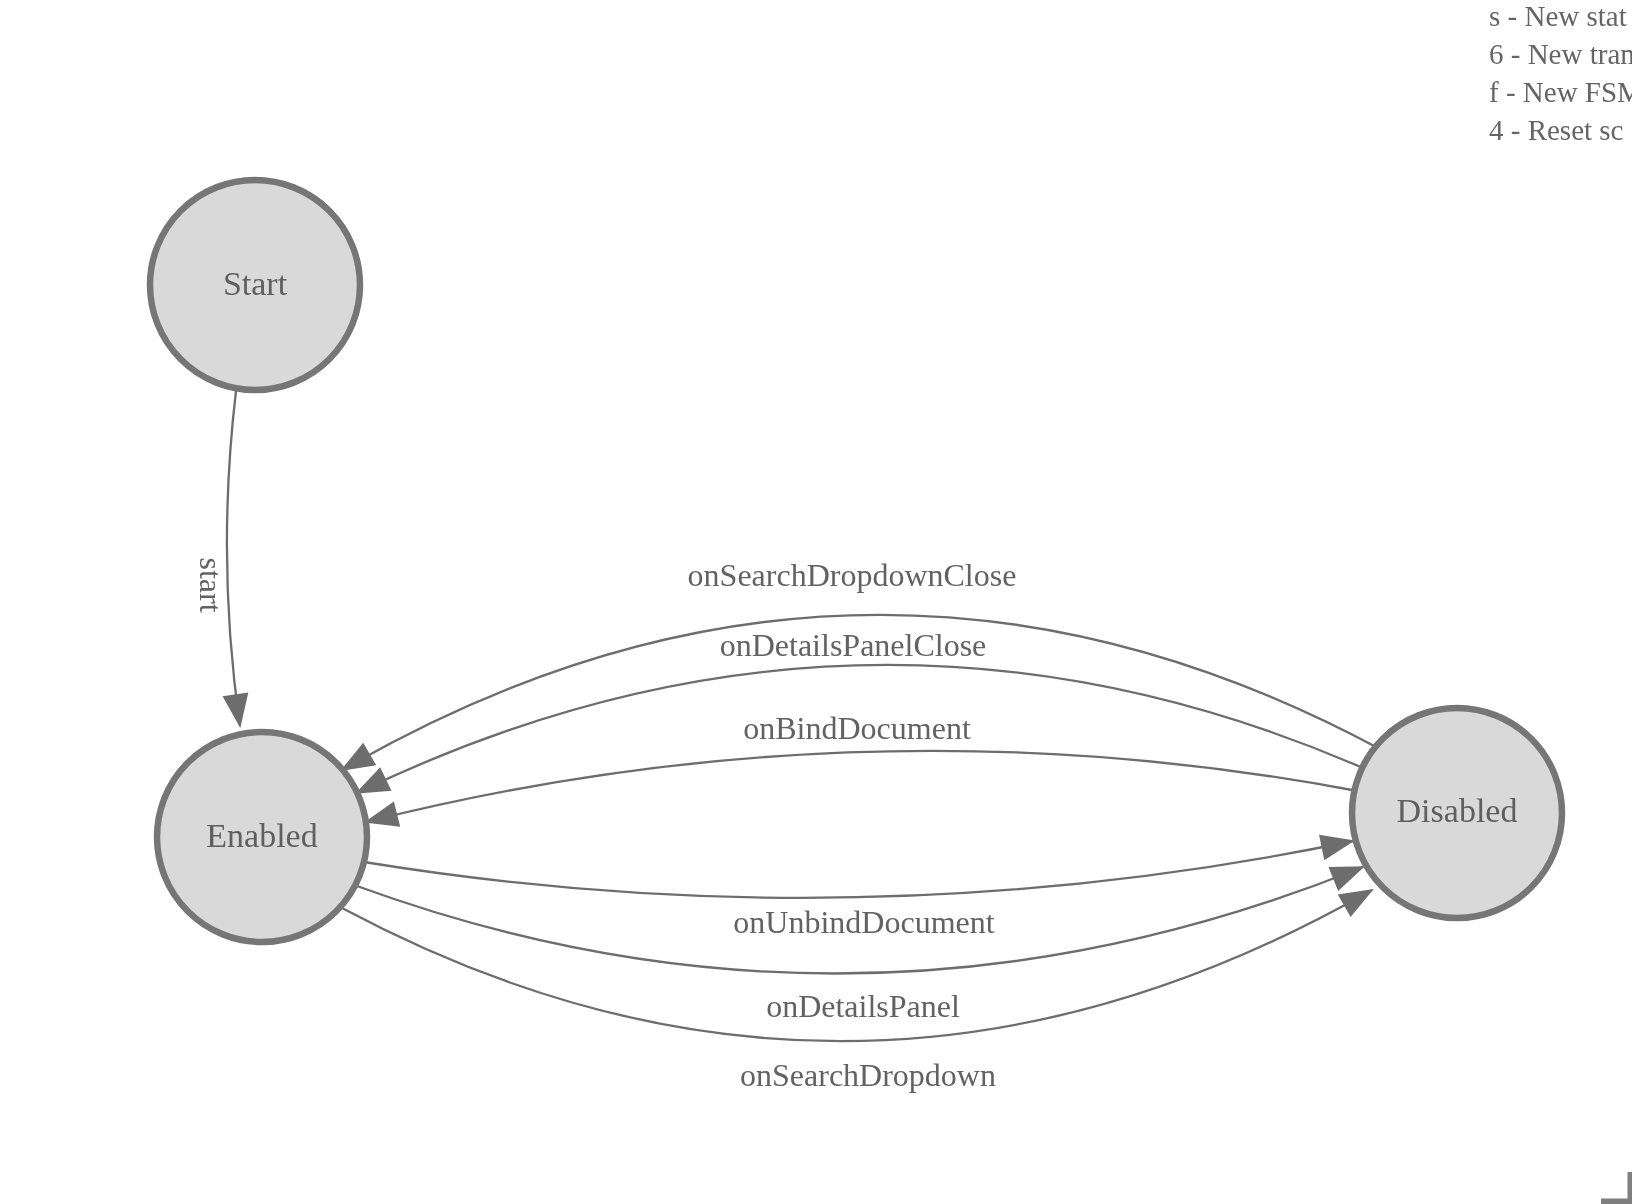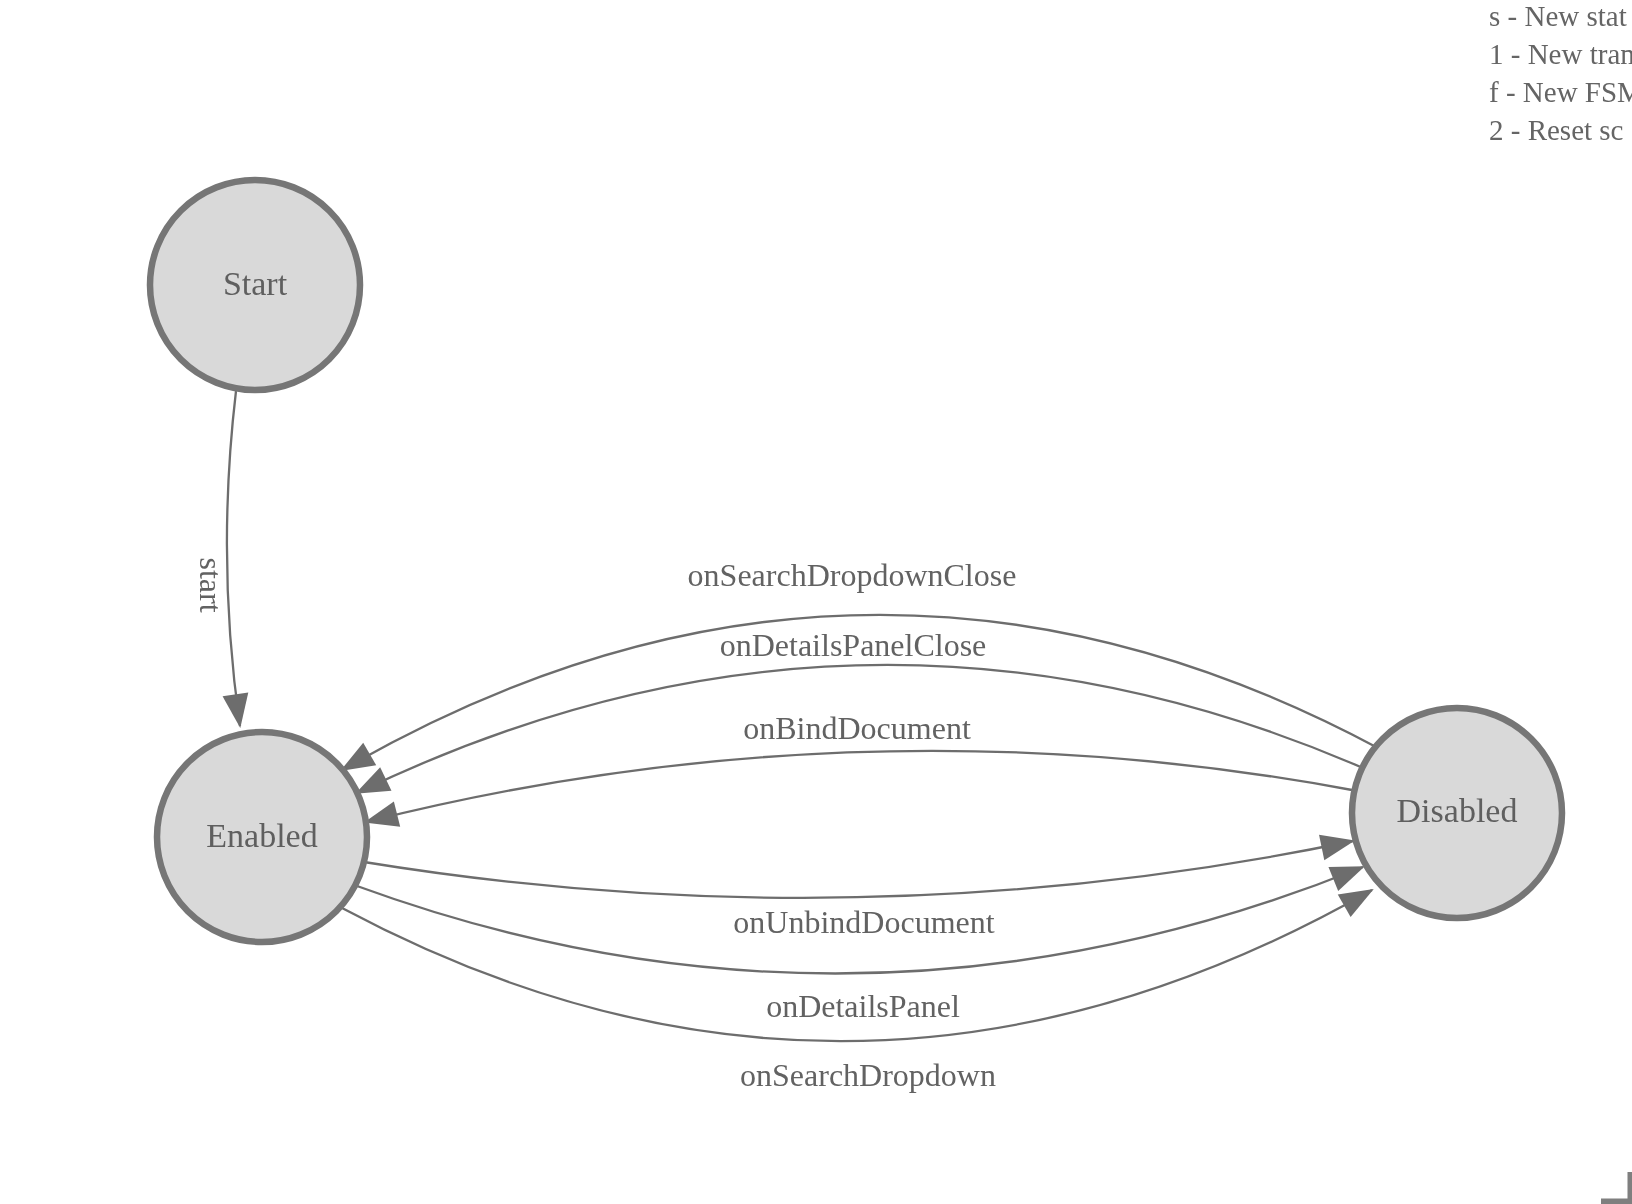--- a/index.html
+++ b/index.html
@@ -107,18 +107,18 @@
     </g>
 
     <g>
       <rect class="corner-rect" x="1627.5" y="1172" width="4.5" height="32"></rect>
       <rect class="corner-rect" x="1601" y="1198.5" width="31" height="5.5"></rect>
     </g>
   </svg>
 
   <div class="legend">
     <div class="legend-line">s - New stat</div>
-    <div class="legend-line">1 - New tran</div>
+    <div class="legend-line">6 - New tran</div>
     <div class="legend-line">f - New FSM</div>
-    <div class="legend-line">2 - Reset sc</div>
+    <div class="legend-line">4 - Reset sc</div>
   </div>
 
 </div>
 
 </body></html>

